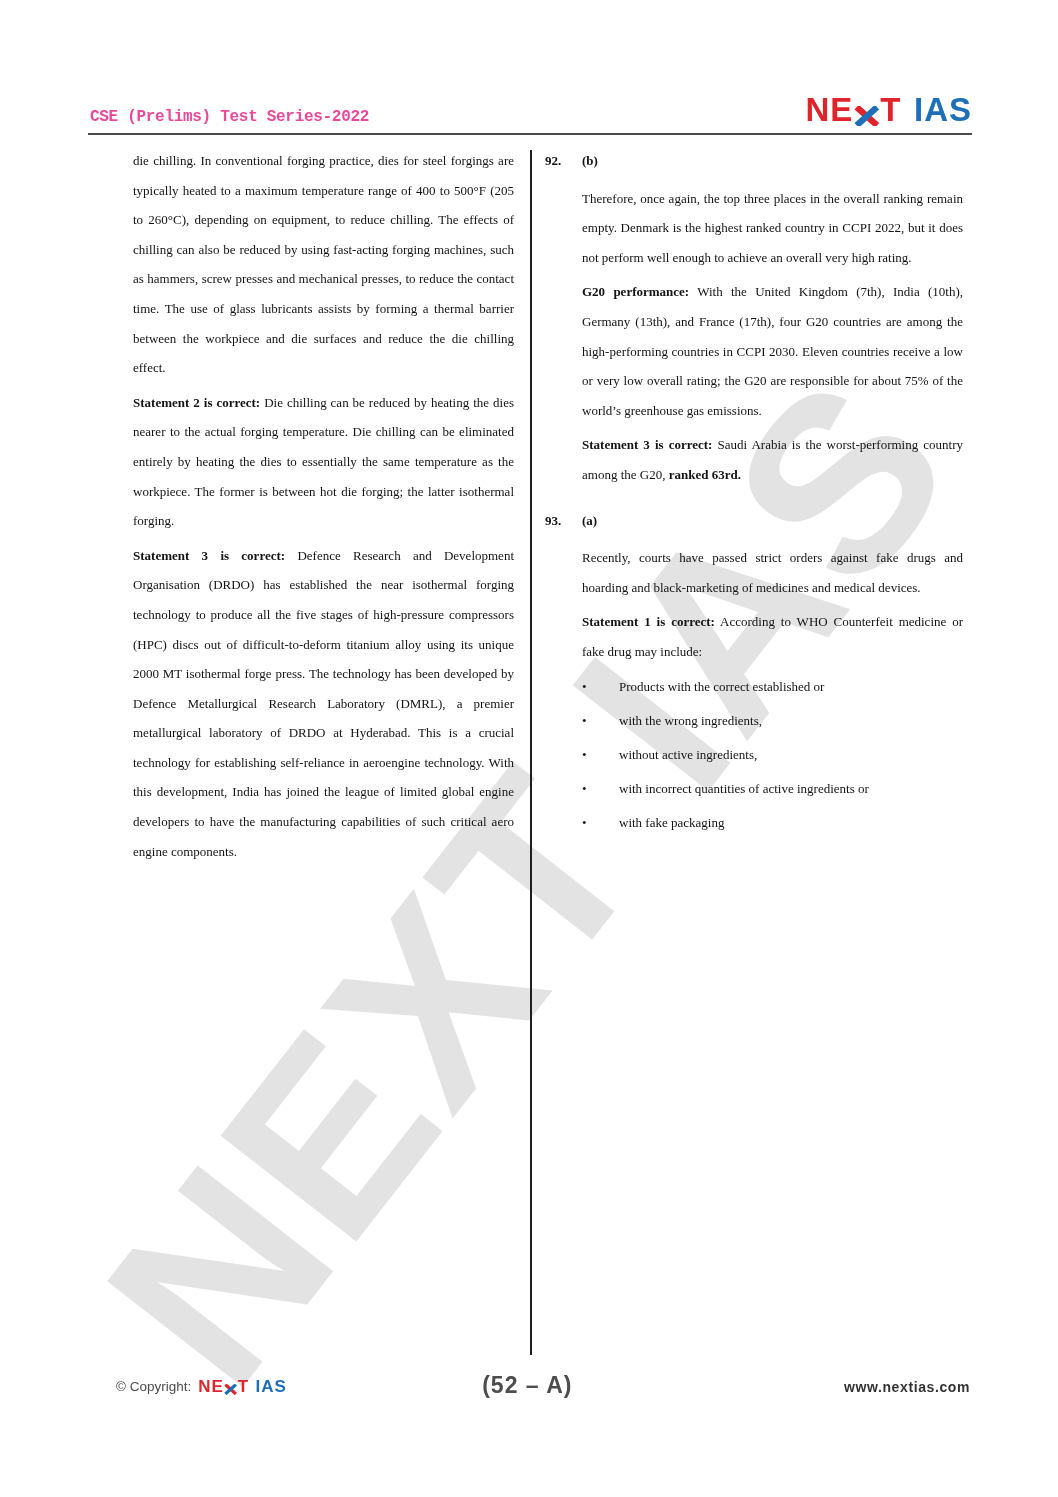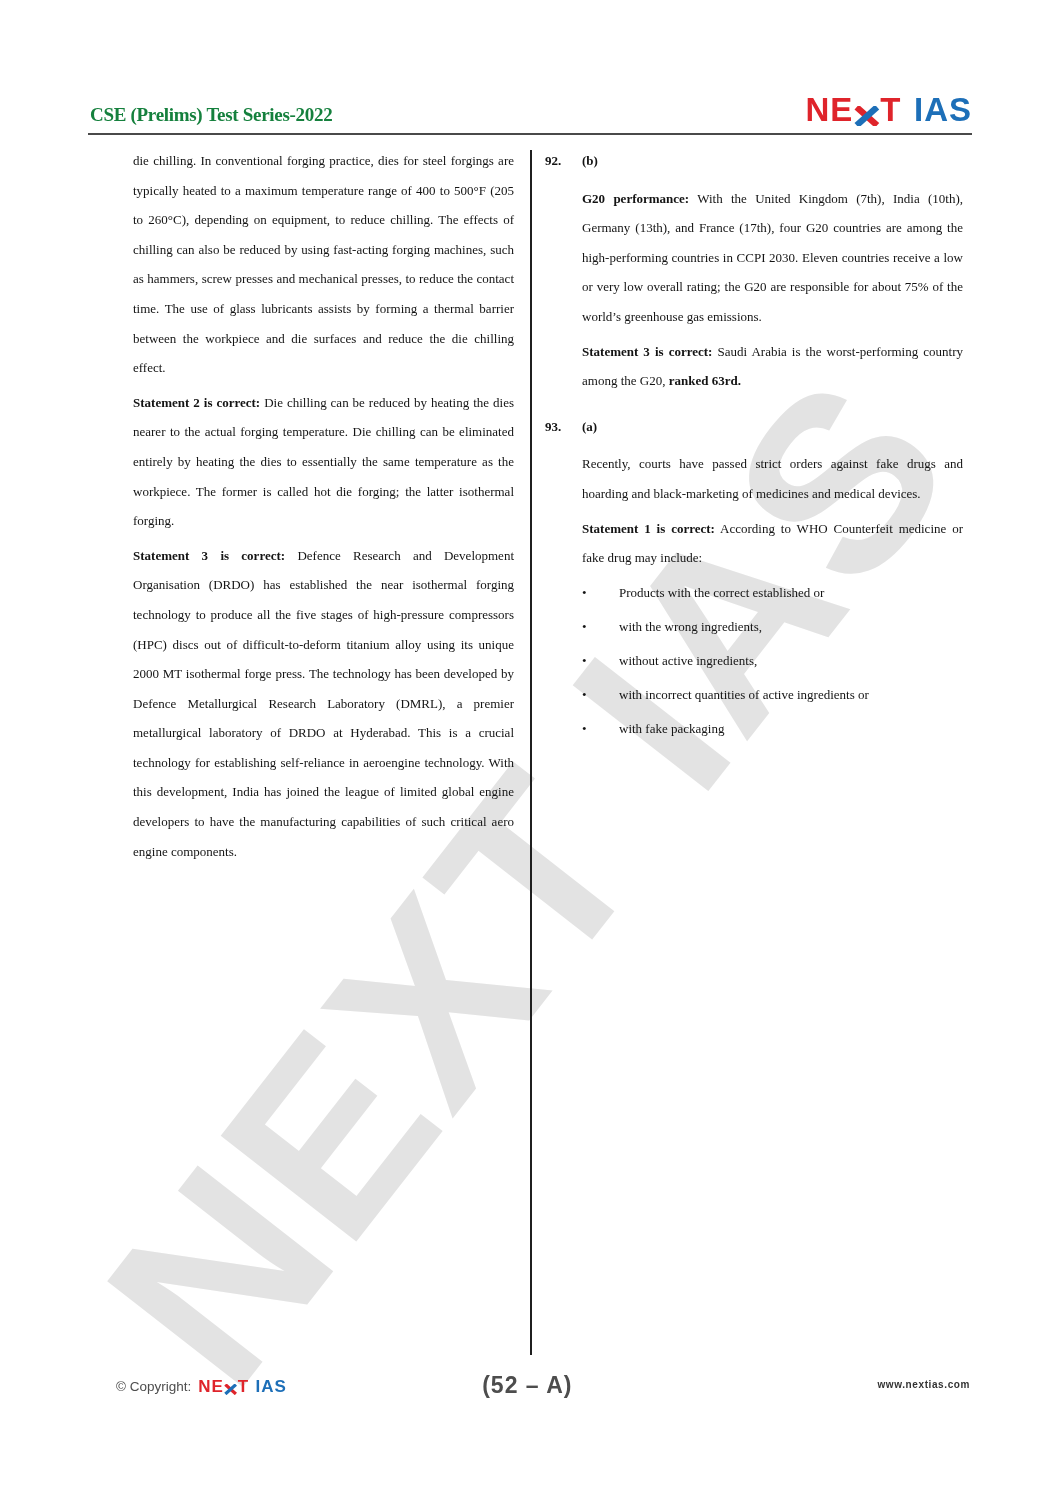--- a/index.html
+++ b/index.html
@@ -20,22 +20,22 @@
     user-select:none;
   }
 
   
   .header {
     position:absolute; left:90px; right:86px; top:93px;
     display:flex; justify-content:space-between; align-items:flex-end;
     z-index:2;
   }
   .header-title {
-    font-family:Liberation Serif, serif;
-    font-weight:700; font-size:19px; color:#15803d; letter-spacing:-0.3px;
+    font-family:Liberation Mono, monospace;
+    font-weight:700; font-size:16px; color:#ec4899; letter-spacing:-0.3px;
   }
   .header-rule {
     position:absolute; left:88px; right:86px; top:133px;
     height:2px; background:#4a4a4a; z-index:2;
   }
 
   
   .logo {
     display:inline-flex; align-items:flex-end;
     font-family:"Liberation Sans","DejaVu Sans",sans-serif;
@@ -82,21 +82,21 @@
     position:absolute; left:0; top:6px;
     display:flex; align-items:center; gap:7px;
     font-size:13.5px; color:#4d4d4d;margin-left:26px;
   }
   .footer-center {
     position:absolute; left:50%; top:0; transform:translateX(-53%);
     font-size:23px; font-weight:700; color:#4d4d4d; letter-spacing:1px;
   }
   .footer-right {
     position:absolute; right:0; top:7px;
-    font-size:10px; font-weight:700; color:#333333; letter-spacing:0.6px;
+    font-size:14px; font-weight:700; color:#333333; letter-spacing:0.6px;
   }
 </style>
 </head>
 <body>
 
 <div class="page">
 
   <div class="watermark">NEXT IAS</div>
 
   <div class="header">
@@ -108,32 +108,33 @@
         <line x1="20" y1="1" x2="2" y2="17" stroke="#1d6fb8" stroke-width="5.6"></line>
       </svg>
       <span class="red">T</span>
       <span class="blue ias">IAS</span>
     </div>
   </div>
   <div class="header-rule"></div>
 
   <section class="col col-left">
     <p class="para"><b class="lead"></b><span>die chilling. In conventional forging practice, dies for steel forgings are typically heated to a maximum temperature range of 400 to 500°F (205 to 260°C), depending on equipment, to reduce chilling. The effects of chilling can also be reduced by using fast-acting forging machines, such as hammers, screw presses and mechanical presses, to reduce the contact time. The use of glass lubricants assists by forming a thermal barrier between the workpiece and die surfaces and reduce the die chilling effect.</span></p>
-    <p class="para"><b class="lead">Statement 2 is correct:</b><span> Die chilling can be reduced by heating the dies nearer to the actual forging temperature. Die chilling can be eliminated entirely by heating the dies to essentially the same temperature as the workpiece. The former is called hot die forging; the latter isothermal forging.</span></p>
+    <p class="para"><b class="lead">Statement 2 is correct:</b><span> Die chilling can be reduced by heating the dies nearer to the actual forging temperature. Die chilling can be eliminated entirely by heating the dies to essentially the same temperature as the workpiece. The former is between hot die forging; the latter isothermal forging.</span></p>
     <p class="para"><b class="lead">Statement 3 is correct:</b><span> Defence Research and Development Organisation (DRDO) has established the near isothermal forging technology to produce all the five stages of high-pressure compressors (HPC) discs out of difficult-to-deform titanium alloy using its unique 2000 MT isothermal forge press. The technology has been developed by Defence Metallurgical Research Laboratory (DMRL), a premier metallurgical laboratory of DRDO at Hyderabad. This is a crucial technology for establishing self-reliance in aeroengine technology. With this development, India has joined the league of limited global engine developers to have the manufacturing capabilities of such critical aero engine components.</span></p>
   </section>
 
   <div class="col-divider"></div>
 
   <section class="col col-right">
 
     <div class="q-row">
       <div class="q-num">92.</div>
       <div class="q-body">
         <p class="answer">(b)</p>
+        <p class="para"><b class="lead"></b><span>Therefore, once again, the top three places in the overall ranking remain empty. Denmark is the highest ranked country in CCPI 2022, but it does not perform well enough to achieve an overall very high rating.</span></p>
         <p class="para"><b class="lead">G20 performance:</b><span> With the United Kingdom (7th), India (10th), Germany (13th), and France (17th), four G20 countries are among the high-performing countries in CCPI 2030. Eleven countries receive a low or very low overall rating; the G20 are responsible for about 75% of the world’s greenhouse gas emissions.</span></p>
         <p class="para"><b class="lead">Statement 3 is correct:</b><span> Saudi Arabia is the worst-performing country among the G20, </span><b class="tail">ranked 63rd.</b></p>
       </div>
     </div>
 
     <div class="q-row q-gap">
       <div class="q-num">93.</div>
       <div class="q-body">
         <p class="answer">(a)</p>
         <p class="para"><b class="lead"></b><span>Recently, courts have passed strict orders against fake drugs and hoarding and black-marketing of medicines and medical devices.</span></p>

